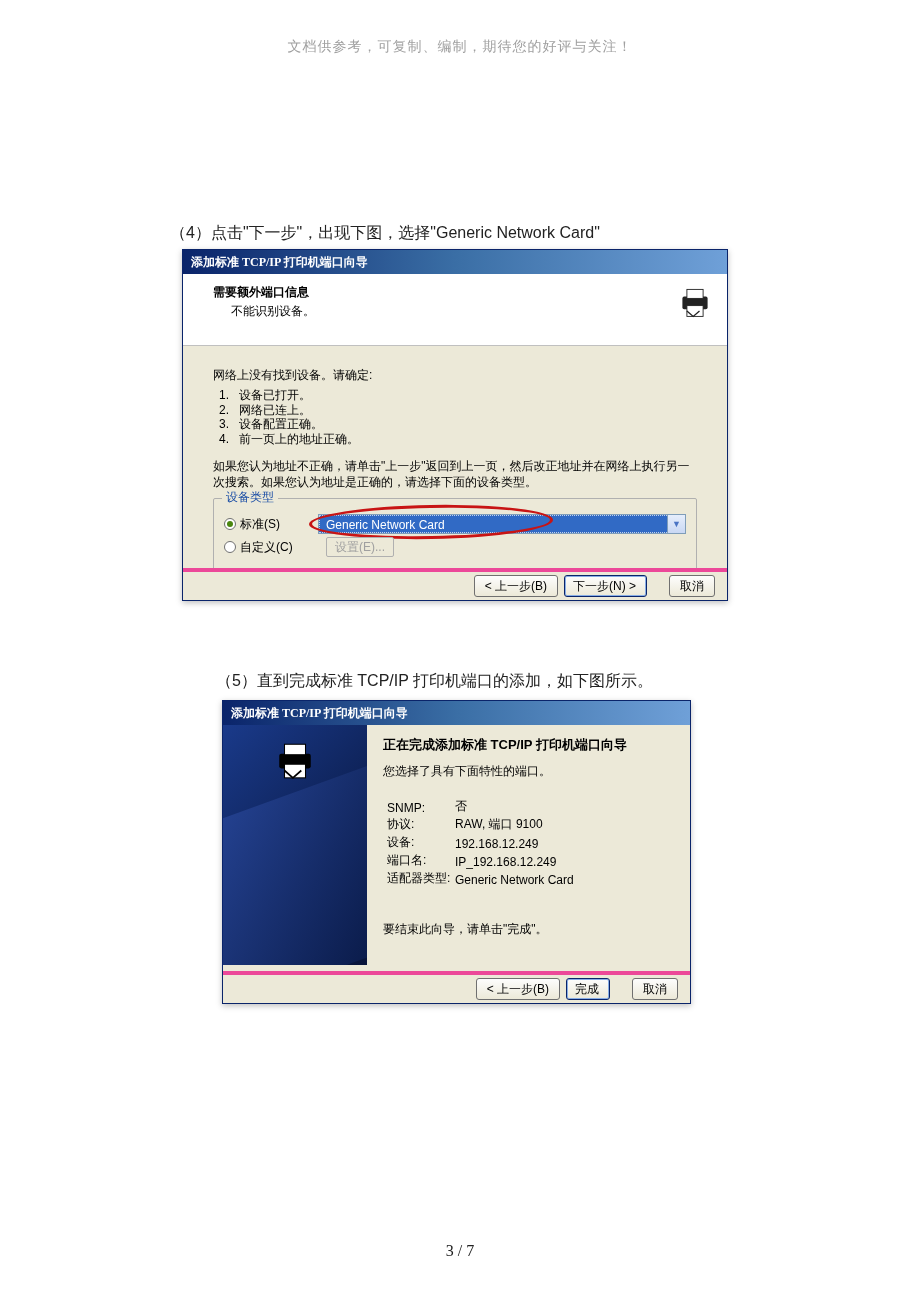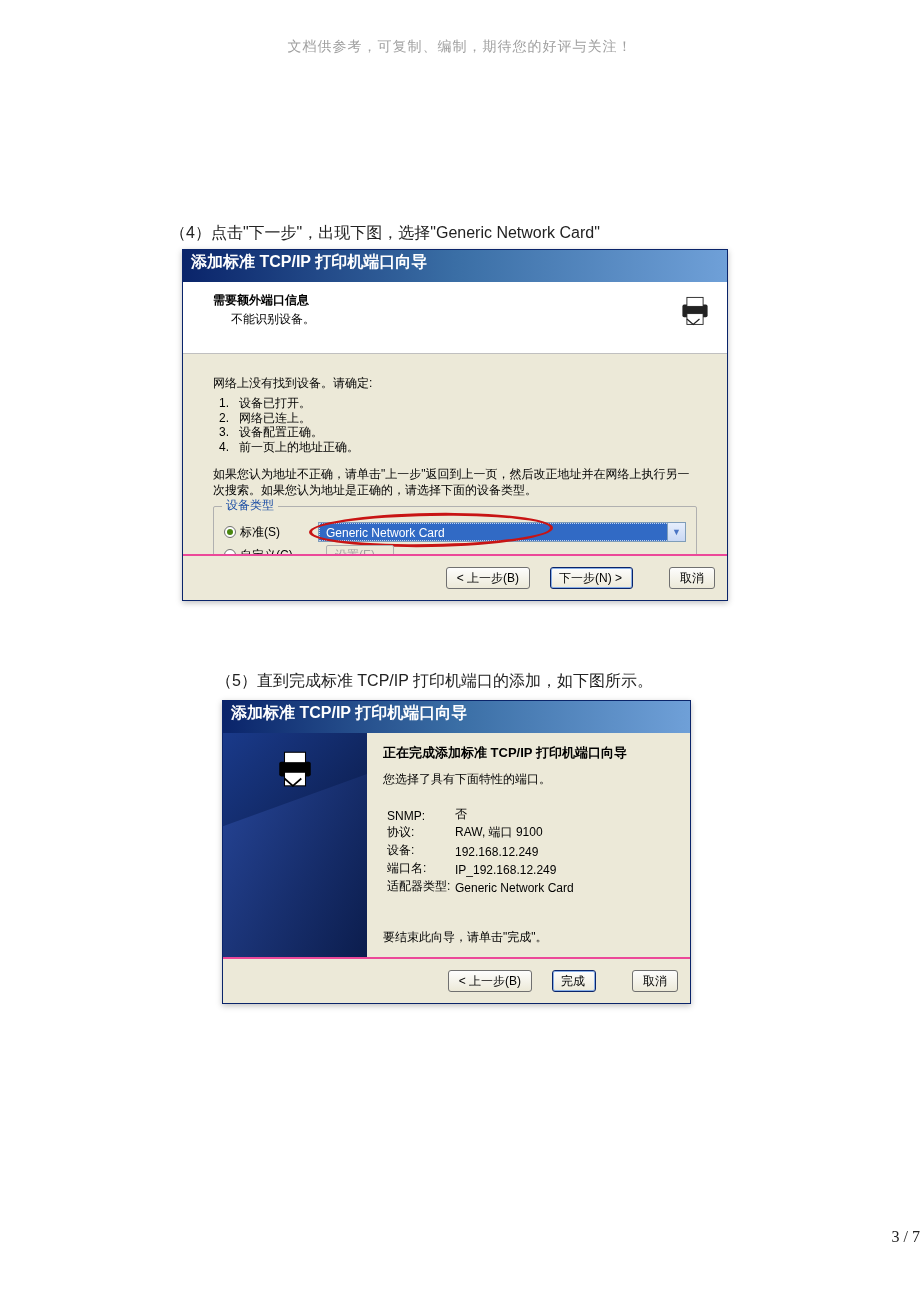--- a/index.html
+++ b/index.html
@@ -34,28 +34,28 @@
     position: absolute;
     top: 249px;
     left: 182px;
     width: 546px;
     height: 352px;
     border: 1px solid #0a246a;
     background: #ece9d8;
     box-shadow: 0 2px 6px rgba(0,0,0,0.25);
   }
   .titlebar {
-    height: 32px;
+    height: 24px;
     background: linear-gradient(to right, #0a246a 0%, #3a6ea5 50%, #6fa0d8 100%);
     color: #fff;
-    font-size: 16px;
+    font-size: 12px;
     font-weight: bold;
     line-height: 24px;
     padding-left: 8px;
-    font-family: Liberation Sans, sans-serif;
+    font-family: Liberation Serif, serif;
   }
   .dlg1-header {
     background: #fff;
     border-bottom: 1px solid #c0c0c0;
     padding: 10px 14px 12px 30px;
     height: 72px;
     position: relative;
   }
   .dlg1-header .title { font-size: 12px; font-weight: bold; }
   .dlg1-header .subtitle { font-size: 12px; margin-left: 18px; margin-top: 2px; }
@@ -150,28 +150,28 @@
     top: -9px;
     transform: rotate(-1deg);
     pointer-events: none;
   }
 
   .dlg-buttons {
     position: absolute;
     bottom: 0;
     left: 0;
     right: 0;
-    height: 46px;
-    border-top: 2px solid #ec4899;
+    height: 32px;
+    border-top: 4px solid #ec4899;
     background: #ece9d8;
     display: flex;
     align-items: center;
     justify-content: flex-end;
     padding-right: 12px;
-    gap: 20px;
+    gap: 6px;
   }
   .wbtn {
     font-size: 12px;
     padding: 2px 10px;
     height: 22px;
     border: 1px solid #707070;
     background: linear-gradient(#fdfdfd, #ece9d8);
     border-radius: 3px;
     font-family: "SimSun", sans-serif;
   }
@@ -228,23 +228,23 @@
   }
   .dlg2-title { font-size: 13px; font-weight: bold; line-height: 1.2; }
   .dlg2-sub { margin-top: 10px; font-size: 12px; }
   .kv { margin-top: 18px; font-size: 12px; }
   .kv .r { display: flex; margin: 1px 4px; align-items: flex-end; }
   .kv .k { width: 68px; }
   .dlg2-finish { margin-top: 34px; font-size: 12px; }
 
   .footer {
     position: absolute;
-    bottom: 56px;
+    bottom: 42px;
     left: 0; right: 0;
-    text-align: right;
+    text-align: center;
     font-family: "Times New Roman", serif;
     font-size: 16px;
     color: #222;
   }
 
   
   .printer-svg { display: block; }
 </style>
 </head>
 <body>

